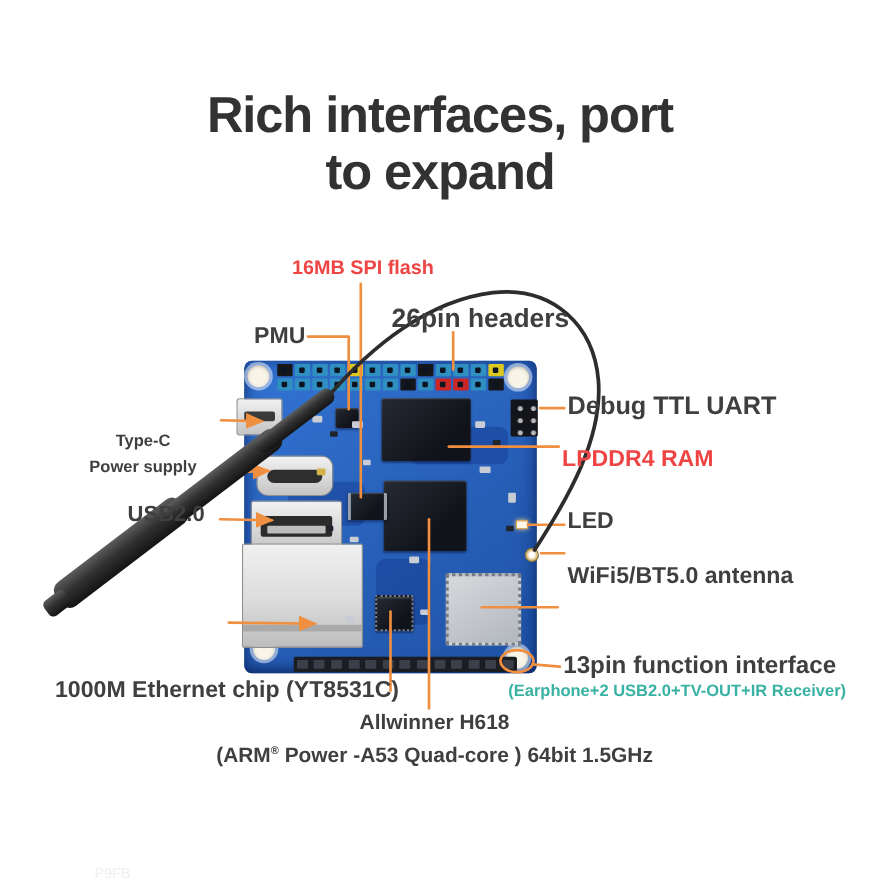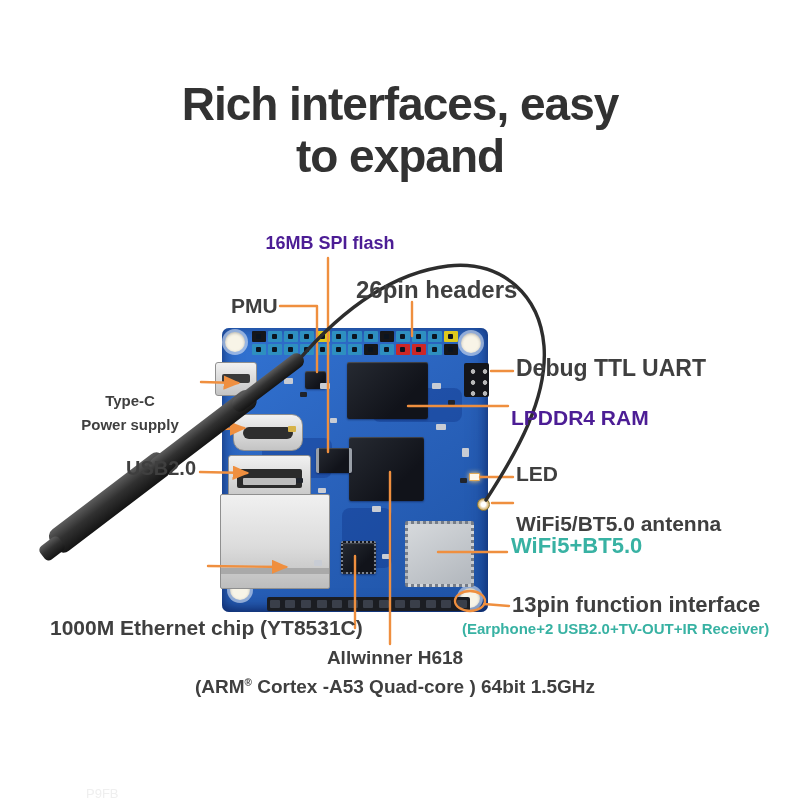--- a/index.html
+++ b/index.html
@@ -71,48 +71,48 @@
   .seg1{left:39px;top:489px;width:142px;height:27px;}
   .seg2{left:139px;top:423px;width:128px;height:21px;}
   .seg3{left:225px;top:375px;width:86px;height:15px;border-radius:7px;}
   .tip{left:40px;top:540px;width:24px;height:17px;border-radius:5px;}
 
   
   .overlay{position:absolute;left:0;top:0;z-index:2;pointer-events:none;}
 
   
   .lbl{position:absolute;z-index:4;font-weight:700;color:#3F3F3F;white-space:nowrap;}
-  .red{color:#4c1d95;}
+  .red{color:#ef4444;}
   .teal{color:#38B2A3;}
   .spi-lbl{left:262px;top:233px;width:136px;text-align:center;font-size:18px;}
   .pmu-lbl{left:231px;top:294px;font-size:21px;}
   .hdr26-lbl{left:356px;top:276px;font-size:24px;}
   .hdmi-lbl{left:84px;top:366px;width:114px;text-align:right;font-size:20px;}
   .typec-lbl{left:60px;top:389px;width:140px;text-align:center;font-size:15px;line-height:24px;}
-  .usb-lbl{left:126px;top:457px;font-size:20px;}
+  .usb-lbl{left:116px;top:457px;font-size:20px;}
   .ethport-lbl{left:38px;top:553px;font-size:19px;}
   .ethchip-lbl{left:50px;top:616px;font-size:21px;}
   .soc-lbl{left:185px;top:645px;width:420px;text-align:center;font-size:19px;line-height:25px;white-space:normal;}
   .soc-lbl sup{font-size:10px;}
   .uart-lbl{left:516px;top:355px;font-size:23px;}
   .ram-lbl{left:511px;top:392px;font-size:21px;margin-top:14px;}
   .led-lbl{left:516px;top:462px;font-size:21px;}
   .antenna-lbl{left:516px;top:512px;font-size:21px;}
   .wifi-lbl{left:511px;top:533px;font-size:22px;}
   .fn-lbl{left:512px;top:592px;font-size:22px;}
   .fn-detail-lbl{left:462px;top:620px;font-size:15px;}
   .watermark{left:86px;top:786px;font-size:13px;color:#efefef;font-weight:400;}
 </style>
 </head>
 <body>
 
 <div class="page">
 
   <div class="title">
-    <div>Rich interfaces, easy</div>
+    <div>Rich interfaces, port</div>
     <div>to expand</div>
   </div>
 
   <div class="board">
     <div class="patch" style="left:40px;top:110px;width:70px;height:40px;"></div>
     <div class="patch" style="left:150px;top:60px;width:90px;height:34px;"></div>
     <div class="patch" style="left:120px;top:180px;width:50px;height:60px;"></div>
 
     <div class="hole h-tl"></div>
     <div class="hole h-tr"></div>
@@ -235,24 +235,23 @@
   <div class="lbl pmu-lbl">PMU</div>
   <div class="lbl hdr26-lbl">26pin headers</div>
   <div class="lbl typec-lbl">
     <div>Type-C</div>
     <div>Power supply</div>
   </div>
   <div class="lbl usb-lbl">USB2.0</div>
   <div class="lbl ethchip-lbl">1000M Ethernet chip (YT8531C)</div>
   <div class="lbl soc-lbl">
     <div>Allwinner H618</div>
-    <div><span>(ARM</span><sup>®</sup><span> Cortex -A53 Quad-core ) 64bit 1.5GHz</span></div>
+    <div><span>(ARM</span><sup>®</sup><span> Power -A53 Quad-core ) 64bit 1.5GHz</span></div>
   </div>
   <div class="lbl uart-lbl">Debug TTL UART</div>
   <div class="lbl red ram-lbl">LPDDR4 RAM</div>
   <div class="lbl led-lbl">LED</div>
   <div class="lbl antenna-lbl">WiFi5/BT5.0 antenna</div>
-  <div class="lbl teal wifi-lbl">WiFi5+BT5.0</div>
   <div class="lbl fn-lbl">13pin function interface</div>
   <div class="lbl teal fn-detail-lbl">(Earphone+2 USB2.0+TV-OUT+IR Receiver)</div>
   <div class="lbl watermark">P9FB</div>
 
 </div>
 
 </body></html>

